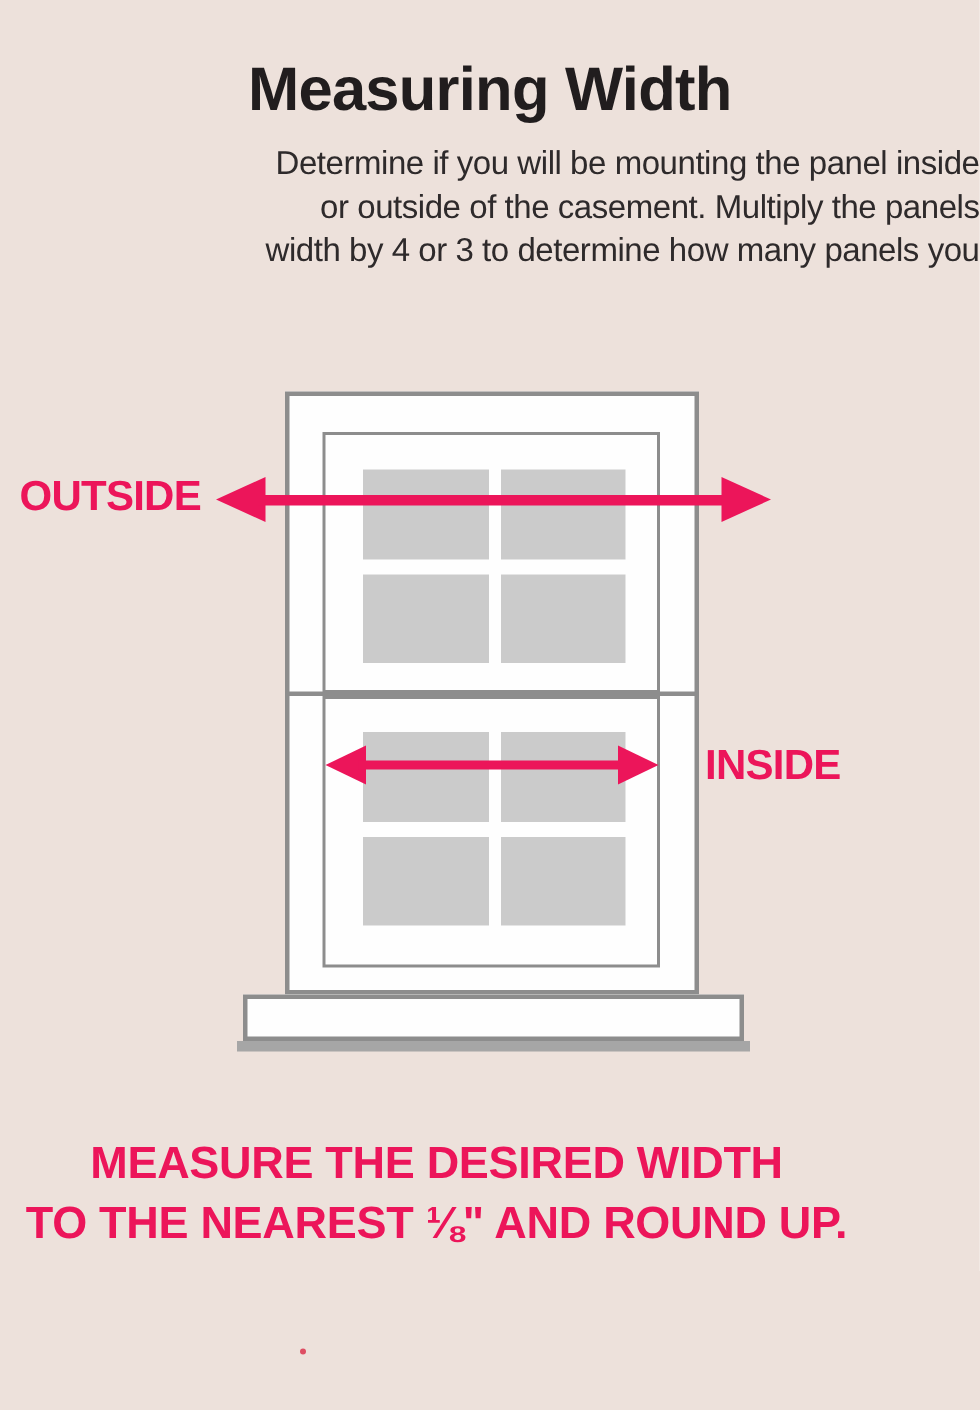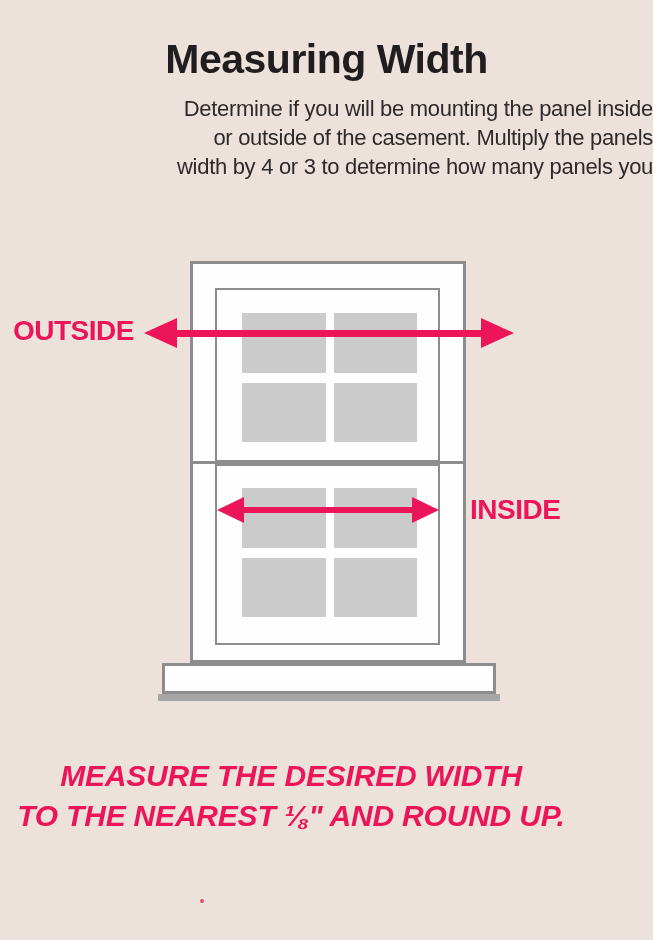--- a/index.html
+++ b/index.html
@@ -104,21 +104,20 @@
   }
   .label-outside{left:13px;top:316px;line-height:29px;}
   .label-inside{left:470px;top:496px;line-height:27px;}
   
   .footer{
     position:absolute;left:0;top:756px;width:582px;
     text-align:center;
     font-size:30px;font-weight:bold;line-height:40px;
     color:#EC155A;
     letter-spacing:-0.2px;
-    font-style:italic;
   }
   .stray-dot{
     position:absolute;left:200px;top:899px;
     width:4px;height:4px;border-radius:50%;
     background:#DE4E63;
   }
 </style>
 </head>
 <body>
 

